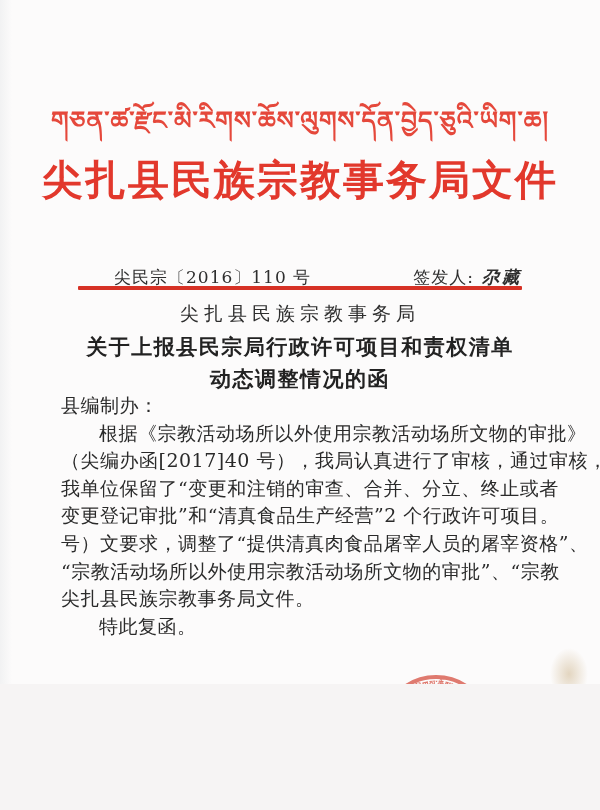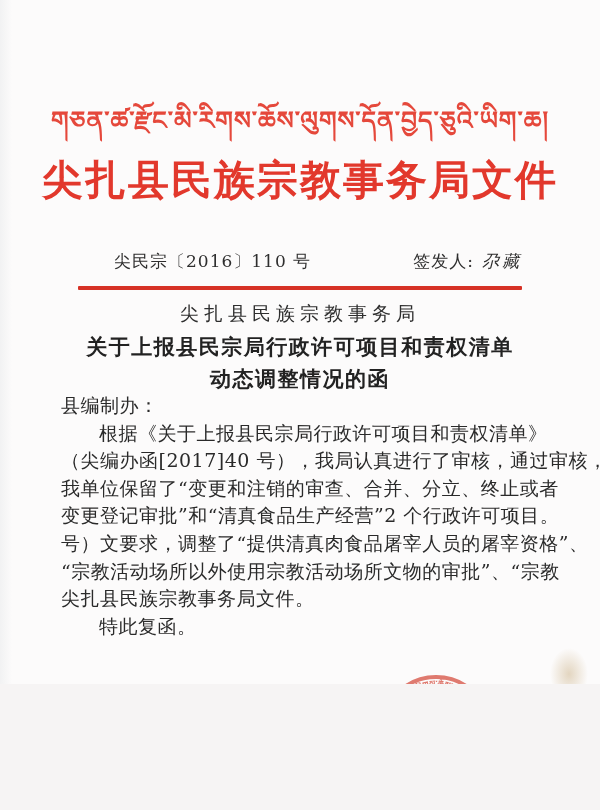--- a/index.html
+++ b/index.html
@@ -19,26 +19,26 @@
   .tibetan-line{
     top:106px;color:#e5483b;font-weight:bold;
     font-size:25px;line-height:30px;letter-spacing:1px;
   }
   .red-title{
     top:156px;color:#e2382c;font-weight:bold;
     font-size:41px;line-height:48px;letter-spacing:2px;
   }
   
   .doc-row{
-    top:250px;left:78px;width:444px;
+    top:266px;left:78px;width:444px;
     display:flex;justify-content:space-between;align-items:center;
     font-size:17px;color:#2e2e2e;letter-spacing:1px;
   }
   .doc-number{margin-left:36px;}
-  .issuer-name{font-style:italic;margin-left:8px;letter-spacing:3px;}
+  .issuer-name{font-style:italic;margin-left:8px;letter-spacing:3px;font-weight:bold;}
   .red-rule{
     top:286px;left:78px;width:444px;height:4px;
     background:#d63125;border-radius:1px;
   }
   
   .org-line{top:301px;font-size:19px;color:#2e2e2e;letter-spacing:5px;}
   .title-bold{font-weight:bold;font-size:21px;color:#222;letter-spacing:1.5px;}
   .title-bold.l1{top:333px;}
   .title-bold.l2{top:365px;}
   
@@ -78,21 +78,21 @@
   <div class="abs red-rule"></div>
 
   <div class="abs center org-line">尖扎县民族宗教事务局</div>
 
   <div class="abs center title-bold l1">关于上报县民宗局行政许可项目和责权清单</div>
 
   <div class="abs center title-bold l2">动态调整情况的函</div>
 
   <div class="abs body-text">
       <div class="bline">县编制办：</div>
-      <div class="bline indent">根据《关于上报县民宗局行政许可项目和责权清单》</div>
+      <div class="bline indent">根据《宗教活动场所以外使用宗教活动场所文物的审批》</div>
       <div class="bline">（尖编办函[2017]40 号），我局认真进行了审核，通过审核，</div>
       <div class="bline">我单位保留了“变更和注销的审查、合并、分立、终止或者</div>
       <div class="bline">变更登记审批”和“清真食品生产经营”2 个行政许可项目。</div>
       <div class="bline">号）文要求，调整了“提供清真肉食品屠宰人员的屠宰资格”、</div>
       <div class="bline">“宗教活动场所以外使用宗教活动场所文物的审批”、“宗教</div>
       <div class="bline">尖扎县民族宗教事务局文件。</div>
       <div class="bline indent">特此复函。</div>
     </div>
 
   <div class="abs sig-org">尖扎县民族宗教事务局</div>

